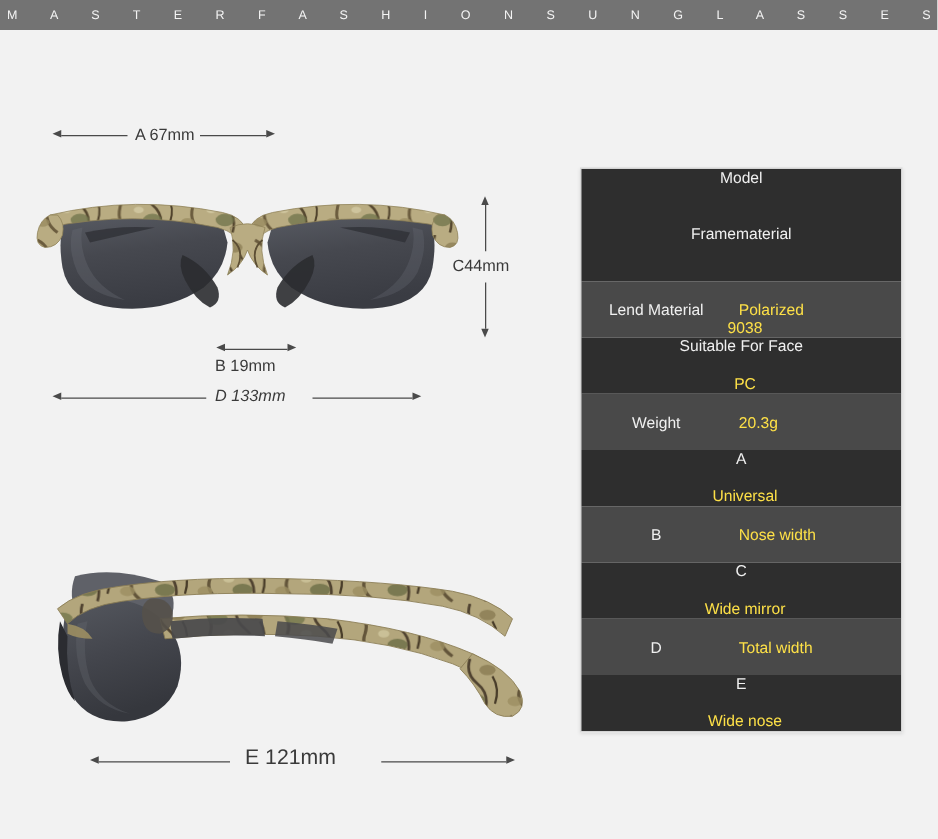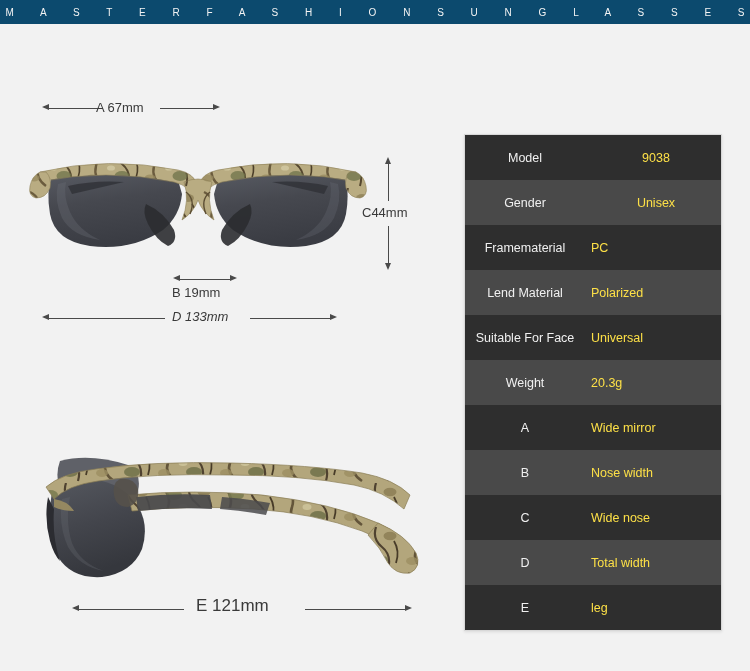--- a/index.html
+++ b/index.html
@@ -10,21 +10,21 @@
     background: #f2f2f2;
     font-family: "Liberation Sans", sans-serif;
     overflow: hidden;
     position: relative;
   }
 
   
   .brand-banner {
     width: 750px;
     height: 24px;
-    background: #0c4a6e;
+    background: #737373;
     display: flex;
     align-items: center;
     justify-content: center;
   }
   .brand-banner .brand-text {
     color: #f4f4f4;
     font-size: 10px;
     letter-spacing: 12px;
     text-indent: 12px;
     font-weight: 400;
@@ -98,21 +98,21 @@
     width: 258px;
     border: 1px solid #d8d8d8;
     box-shadow: 0 1px 3px rgba(0,0,0,0.10);
     overflow: hidden;
   }
   .spec-row {
     display: flex;
     height: 45px;
     align-items: center;
   }
-  .spec-row.odd  { background: #2e2e2e; }
+  .spec-row.odd  { background: #2e2e2e; flex-direction: column; }
   .spec-row.even { background: #494949; }
   .spec-key {
     flex: 0 0 120px;
     text-align: center;
     color: #f0f0f0;
     font-size: 12.5px;
     padding: 0 4px;
   }
   .spec-val {
     flex: 1;
@@ -132,21 +132,21 @@
   <span class="brand-text">M A S T E R F A S H I O N S U N G L A S S E S</span>
 </div>
 
 <div class="canvas">
 
   <div class="diagram-area">
 
     <div>
       <div class="arrow-l" style="left:42px; top:80px;"></div>
       <div class="dim-line-h" style="left:49px; top:83.5px; width:53px;"></div>
-      <span class="dim-label" style="left:96px; top:76px;">A 67mm</span>
+      <span class="dim-label" style="left:108px; top:76px;">A 67mm</span>
       <div class="dim-line-h" style="left:160px; top:83.5px; width:53px;"></div>
       <div class="arrow-r" style="left:213px; top:80px;"></div>
     </div>
 
     <div style="position:absolute; left:28px; top:118px;">
       <svg width="340" height="130" viewBox="0 0 340 130">
         <defs>
 
           <pattern id="camoFront" patternUnits="userSpaceOnUse" width="58" height="46">
             <rect width="58" height="46" fill="#b9ac82"></rect>
@@ -275,24 +275,20 @@
 
   </div>
 
   <div class="spec-table">
 
     <div class="spec-row odd">
       <span class="spec-key">Model</span>
       <span class="spec-val centered">9038</span>
     </div>
 
-    <div class="spec-row even">
-      <span class="spec-key">Gender</span>
-      <span class="spec-val centered">Unisex</span>
-    </div>
 
     <div class="spec-row odd">
       <span class="spec-key">Framematerial</span>
       <span class="spec-val">PC</span>
     </div>
 
     <div class="spec-row even">
       <span class="spec-key">Lend Material</span>
       <span class="spec-val">Polarized</span>
     </div>

